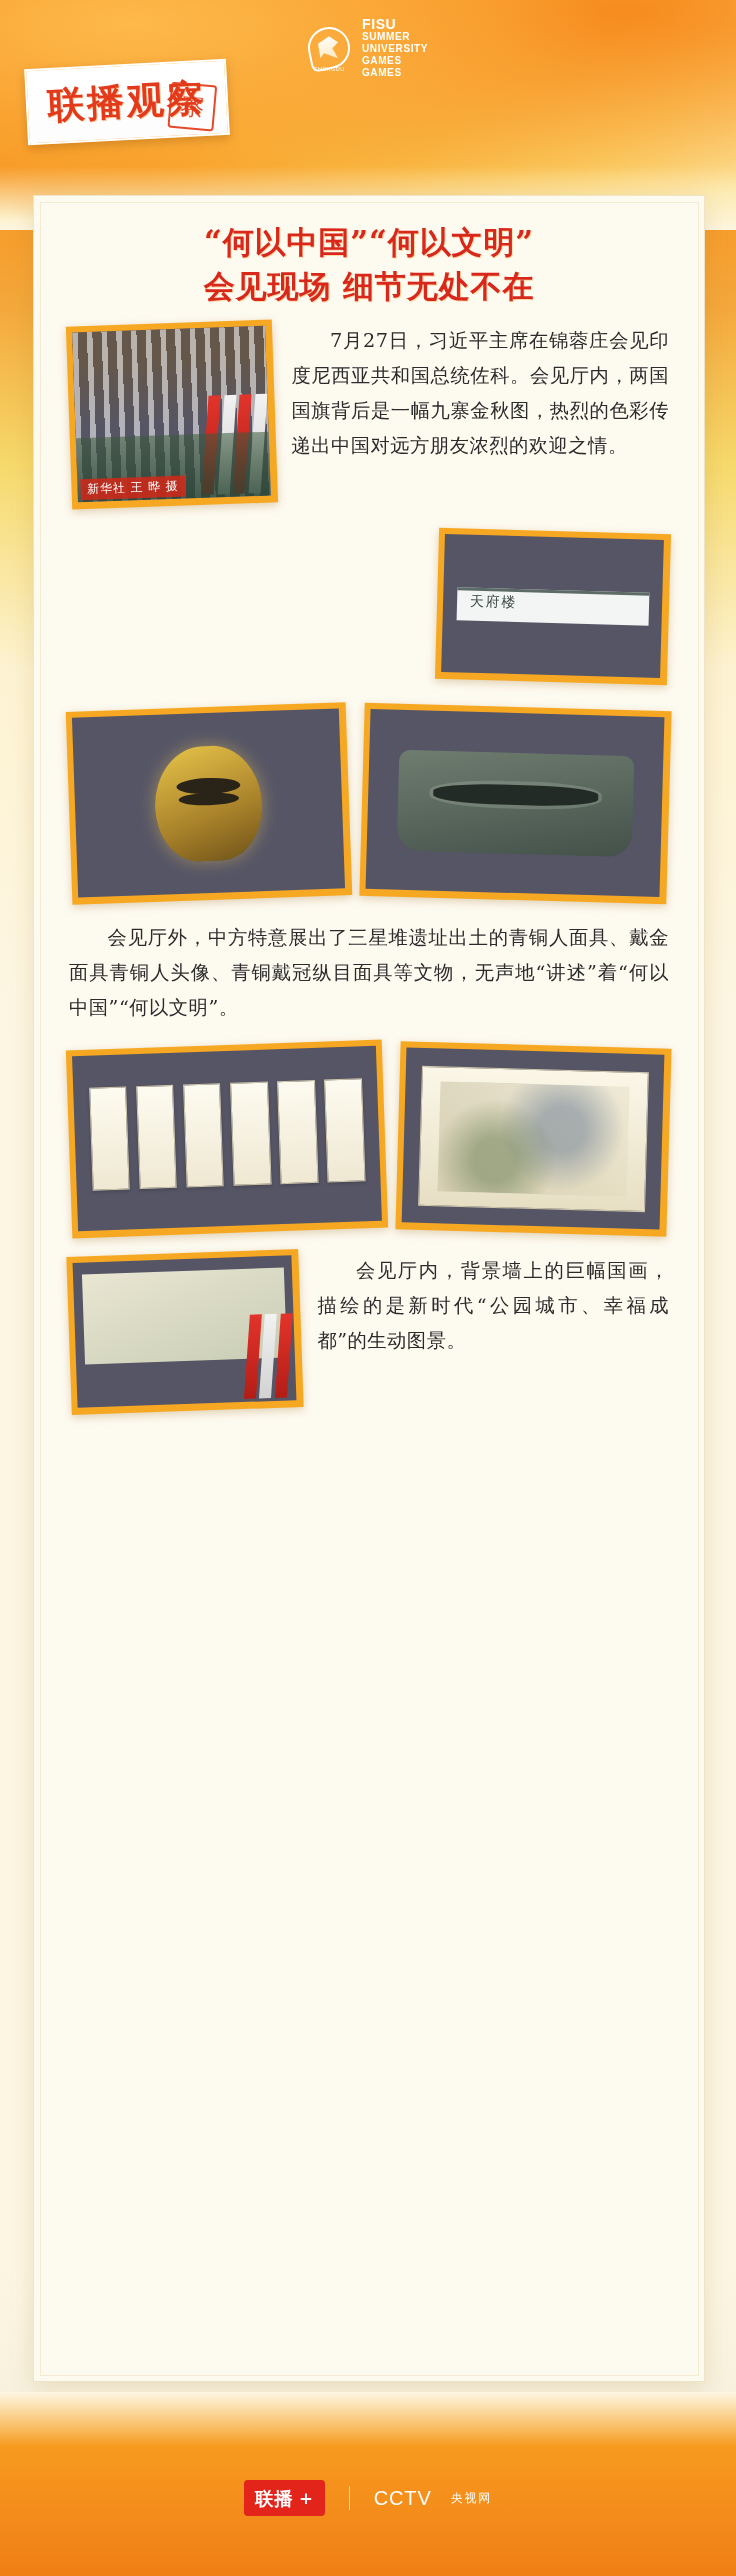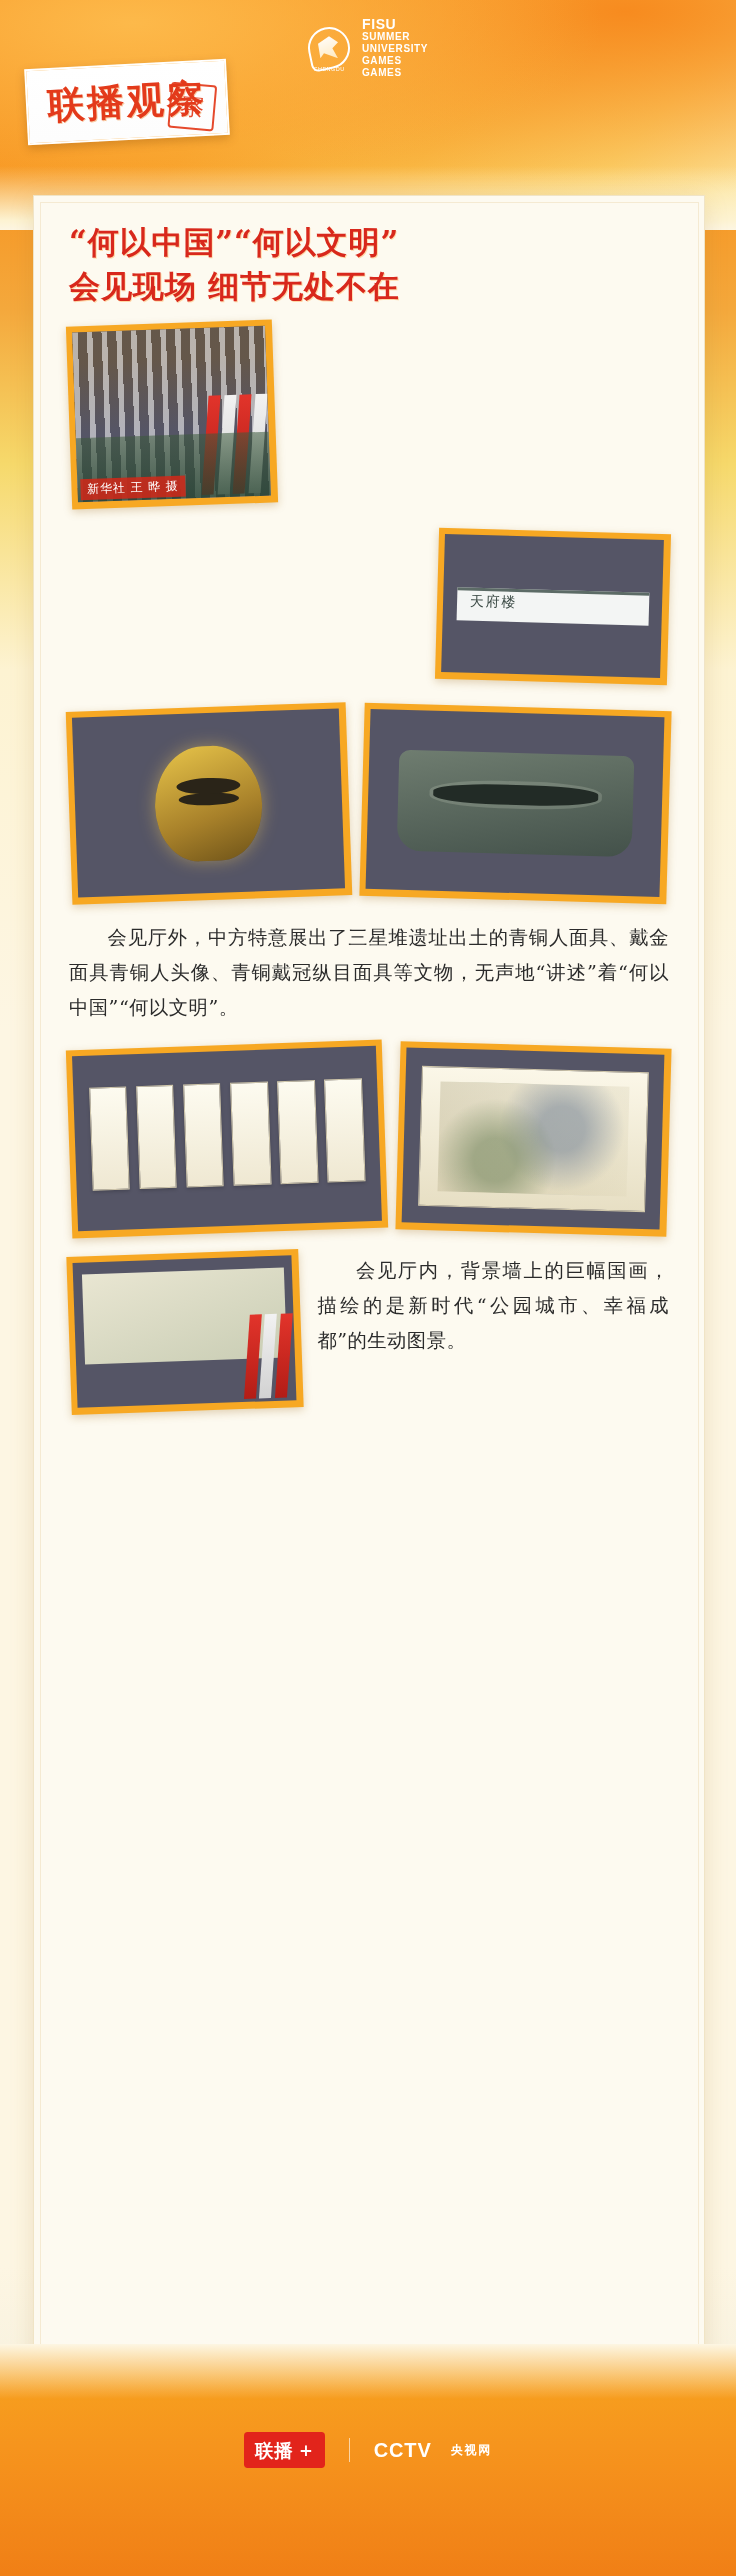--- a/index.html
+++ b/index.html
@@ -82,21 +82,21 @@
     background:#fdfaf0;
     border:1.8px solid #f0e4c6;
     box-shadow:0 5.5px 22px rgba(160,120,40,.18);
   }
   .paper:before{
     content:"";position:absolute;inset:5.5px;border:0.9px solid #f5ead2;pointer-events:none;
   }
   .inner{position:absolute;left:35px;right:35px;top:24px;}
   
   .headline{
-    text-align:left;
+    text-align:center;
     font-family:"DejaVu Serif", serif;
     font-weight:bold;
     color:#d8281c;
     font-size:31px;
     line-height:44px;
     letter-spacing:0.9px;
     margin-bottom:14.7px;
     text-shadow:0.9px 0.9px 0 #ffd9a8;
   }
   
@@ -232,39 +232,39 @@
   .img-hall{
     background:linear-gradient(180deg,#cfd8d2 0%,#b7c2bb 55%,#8d9a92 100%);
     position:relative;
   }
   .img-hall:before{
     content:"";position:absolute;left:4%;right:4%;top:8%;height:62%;
     background:linear-gradient(160deg,#e9e6d2,#c9cdb4);
   }
   
   .footer{
-    position:absolute;left:0;right:0;bottom:0;height:232px;
+    position:absolute;left:0;right:0;bottom:0;height:184px;
     background:linear-gradient(180deg,#f7a51f 0%,#f6941d 45%,#f07f16 100%);
   }
   .footer:before{
     content:"";position:absolute;left:0;right:0;top:0;height:55px;
     background:linear-gradient(180deg,#fdf6e3 0%, rgba(247,165,31,0) 100%);
   }
   .footer-logos{
     position:absolute;left:0;right:0;top:88px;
     display:flex;align-items:center;justify-content:center;gap:24px;
   }
   .logo-lb{
     display:flex;align-items:center;gap:5.5px;
     background:#e2241b;color:#fff;padding:5.5px 11px;border-radius:3.7px;
     font-family:"DejaVu Serif",serif;font-weight:bold;font-size:18.4px;letter-spacing:0.9px;
   }
   .logo-lb .plus{font-size:16.6px;}
   .logo-cctv{
-    color:#fff;font-weight:bold;font-size:20px;letter-spacing:0.9px;
+    color:#fff;font-weight:normal;font-size:20px;letter-spacing:0.9px;
     font-family:"Liberation Sans",sans-serif;
     display:flex;align-items:center;gap:19px;
   }
   .logo-cctv .cn{font-size:12px;letter-spacing:1.8px;font-family:"DejaVu Serif",serif;}
   .divider{width:0.9px;height:24px;background:rgba(255,255,255,.6);}
 </style>
 </head>
 <body>
 
 <div class="page">
@@ -305,20 +305,21 @@
           <div class="inner-img img-waterfall">
             <div class="flags">
               <div class="flag"></div>
                 <div class="flag w"></div>
                 <div class="flag"></div>
                 <div class="flag w"></div>
             </div>
           </div>
           <div class="cap">新华社 王 晔 摄</div>
         </div>
+        <div class="para">7月27日，习近平主席在锦蓉庄会见印度尼西亚共和国总统佐科。会见厅内，两国国旗背后是一幅九寨金秋图，热烈的色彩传递出中国对远方朋友浓烈的欢迎之情。</div>
       </div>
 
       <div class="clearfix blk">
         <div class="photo tilt-r f-right" style="width:219px;height:138px;">
           <div class="inner-img img-building"></div>
         </div>
       </div>
 
       <div class="row blk">
         <div class="photo tilt-l" style="width:267px;height:180px;">

